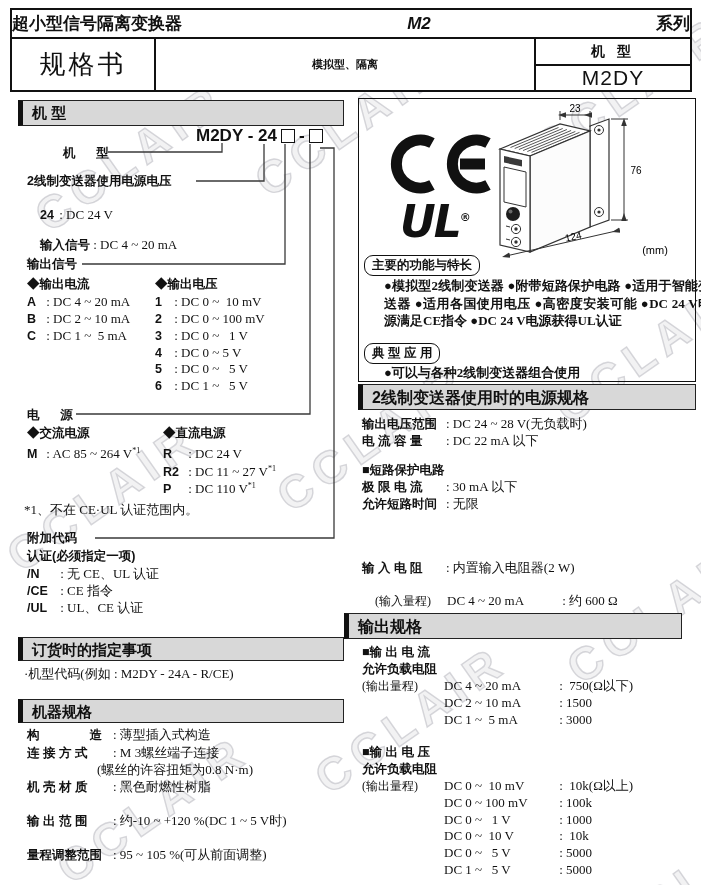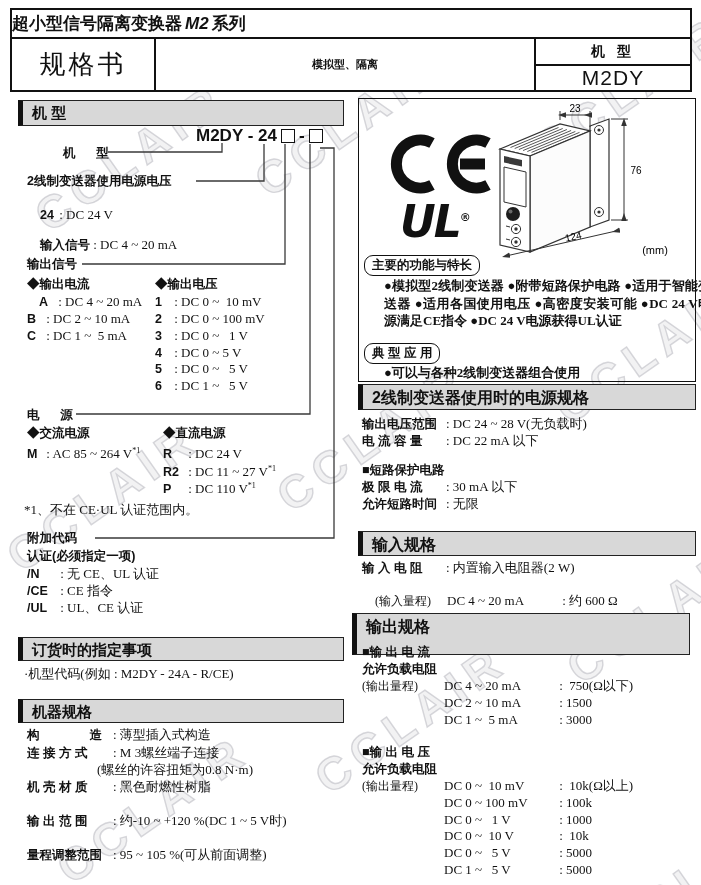--- a/index.html
+++ b/index.html
@@ -5,21 +5,21 @@
   html,body{margin:0;padding:0;background:#eee;}
   .page{position:relative;width:701px;height:885px;background:#fff;overflow:hidden;
         font-family:"Liberation Serif",serif;color:#111;}
   .abs{position:absolute;}
   
   .wm{position:absolute;font:bold 46px "Liberation Sans",sans-serif;letter-spacing:8px;
       color:rgba(195,195,200,0.22);-webkit-text-stroke:1.4px rgba(178,178,185,0.5);
       transform:rotate(-35deg);white-space:nowrap;pointer-events:none;z-index:0;}
   
   .hdr{border:2px solid #111;box-sizing:border-box;display:flex;flex-direction:column;background:#fff;z-index:2;}
-  .hdr-top{height:27px;border-bottom:2px solid #111;display:flex;align-items:center;justify-content:flex-start;
+  .hdr-top{height:27px;border-bottom:2px solid #111;display:flex;align-items:center;justify-content:space-between;
            font:bold 17px "Liberation Sans",sans-serif;}
   .hdr-top i{margin:0 3px;font-style:italic;}
   .hdr-bottom{flex:1;display:flex;}
   .c1{width:142px;border-right:2px solid #111;display:flex;align-items:center;justify-content:center;
       font:26px "Liberation Sans",sans-serif;letter-spacing:3px;}
   .c2{flex:1;border-right:2px solid #111;display:flex;flex-direction:column;align-items:center;justify-content:center;}
   .c2 .sub{font:bold 11px "Liberation Sans",sans-serif;}
   .c2 .big{font:bold 23px "Liberation Sans",sans-serif;letter-spacing:12px;margin-top:1px;}
   .c3{width:154px;display:flex;flex-direction:column;}
   .c3 .mlab{border-bottom:2px solid #111;text-align:center;font:bold 14px "Liberation Sans",sans-serif;
@@ -117,21 +117,21 @@
   </div>
 
   <div class="t" style="left:27px;top:222px">
     <span class="bld">输入信号</span><span> : DC 4 ~ 20 mA</span>
   </div>
 
   <div class="t" style="left:27px;top:256px"><span class="bld">输出信号</span></div>
   <div class="t" style="left:27px;top:276px"><span class="bld">◆输出电流</span></div>
   <div class="t" style="left:155px;top:276px"><span class="bld">◆输出电压</span></div>
 
-  <div class="t" style="left:39px;top:294px"><span class="code cw18">A</span><span> : DC 4 ~ 20 mA</span></div>
+  <div class="t" style="left:27px;top:294px"><span class="code cw18">A</span><span> : DC 4 ~ 20 mA</span></div>
   <div class="t" style="left:27px;top:311px"><span class="code cw18">B</span><span> : DC 2 ~ 10 mA</span></div>
   <div class="t" style="left:27px;top:328px"><span class="code cw18">C</span><span> : DC 1 ~  5 mA</span></div>
 
   <div class="t" style="left:155px;top:294px"><span class="code cw18">1</span><span> : DC 0 ~  10 mV</span></div>
   <div class="t" style="left:155px;top:311px"><span class="code cw18">2</span><span> : DC 0 ~ 100 mV</span></div>
   <div class="t" style="left:155px;top:328px"><span class="code cw18">3</span><span> : DC 0 ~   1 V</span></div>
   <div class="t" style="left:155px;top:345px"><span class="code cw18">4</span><span> : DC 0 ~ 5 V</span></div>
   <div class="t" style="left:155px;top:361px"><span class="code cw18">5</span><span> : DC 0 ~   5 V</span></div>
   <div class="t" style="left:155px;top:378px"><span class="code cw18">6</span><span> : DC 1 ~   5 V</span></div>
 
@@ -235,27 +235,26 @@
   <div class="badge" style="left:364px;top:343px">典 型 应 用</div>
   <div class="ftext" style="left:364px;top:364px;width:327px">●可以与各种2线制变送器组合使用</div>
 
   <div class="bar big" style="left:358px;top:384px;width:338px;height:26px">2线制变送器使用时的电源规格</div>
   <div class="t" style="left:362px;top:416px"><span class="rl">输出电压范围</span><span>: DC 24 ~ 28 V(无负载时)</span></div>
   <div class="t" style="left:362px;top:433px"><span class="rl">电 流 容 量</span><span>: DC 22 mA 以下</span></div>
   <div class="t" style="left:362px;top:462px"><span class="bld">■短路保护电路</span></div>
   <div class="t" style="left:362px;top:479px"><span class="rl">极 限 电 流</span><span>: 30 mA 以下</span></div>
   <div class="t" style="left:362px;top:496px"><span class="rl">允许短路时间</span><span>: 无限</span></div>
 
-  <div class="bar big" style="left:358px;top:531px;width:338px;height:25px">输入规格</div>
   <div class="t" style="left:362px;top:560px"><span class="rl">输 入 电 阻</span><span>: 内置输入电阻器(2 W)</span></div>
   <div class="t" style="left:362px;top:578px">
     <span class="note">(输入量程)</span><span style="display:inline-block;width:16px"></span><span class="rng">DC 4 ~ 20 mA</span><span> : 约 600 Ω</span>
   </div>
 
-  <div class="bar big" style="left:352px;top:613px;width:338px;height:42px">输出规格</div>
+  <div class="bar big" style="left:344px;top:613px;width:338px;height:26px">输出规格</div>
 
   <div class="t" style="left:362px;top:644px"><span class="bld">■输 出 电 流</span></div>
   <div class="t" style="left:362px;top:661px"><span class="bld">允许负载电阻</span></div>
   <div class="t note" style="left:362px;top:679px">(输出量程)</div>
   <div class="t" style="left:444px;top:678px"><span class="rng">DC 4 ~ 20 mA</span><span> :  750(Ω以下)</span></div>
   <div class="t" style="left:444px;top:695px"><span class="rng">DC 2 ~ 10 mA</span><span> : 1500</span></div>
   <div class="t" style="left:444px;top:712px"><span class="rng">DC 1 ~  5 mA</span><span> : 3000</span></div>
 
   <div class="t" style="left:362px;top:744px"><span class="bld">■输 出 电 压</span></div>
   <div class="t" style="left:362px;top:761px"><span class="bld">允许负载电阻</span></div>

